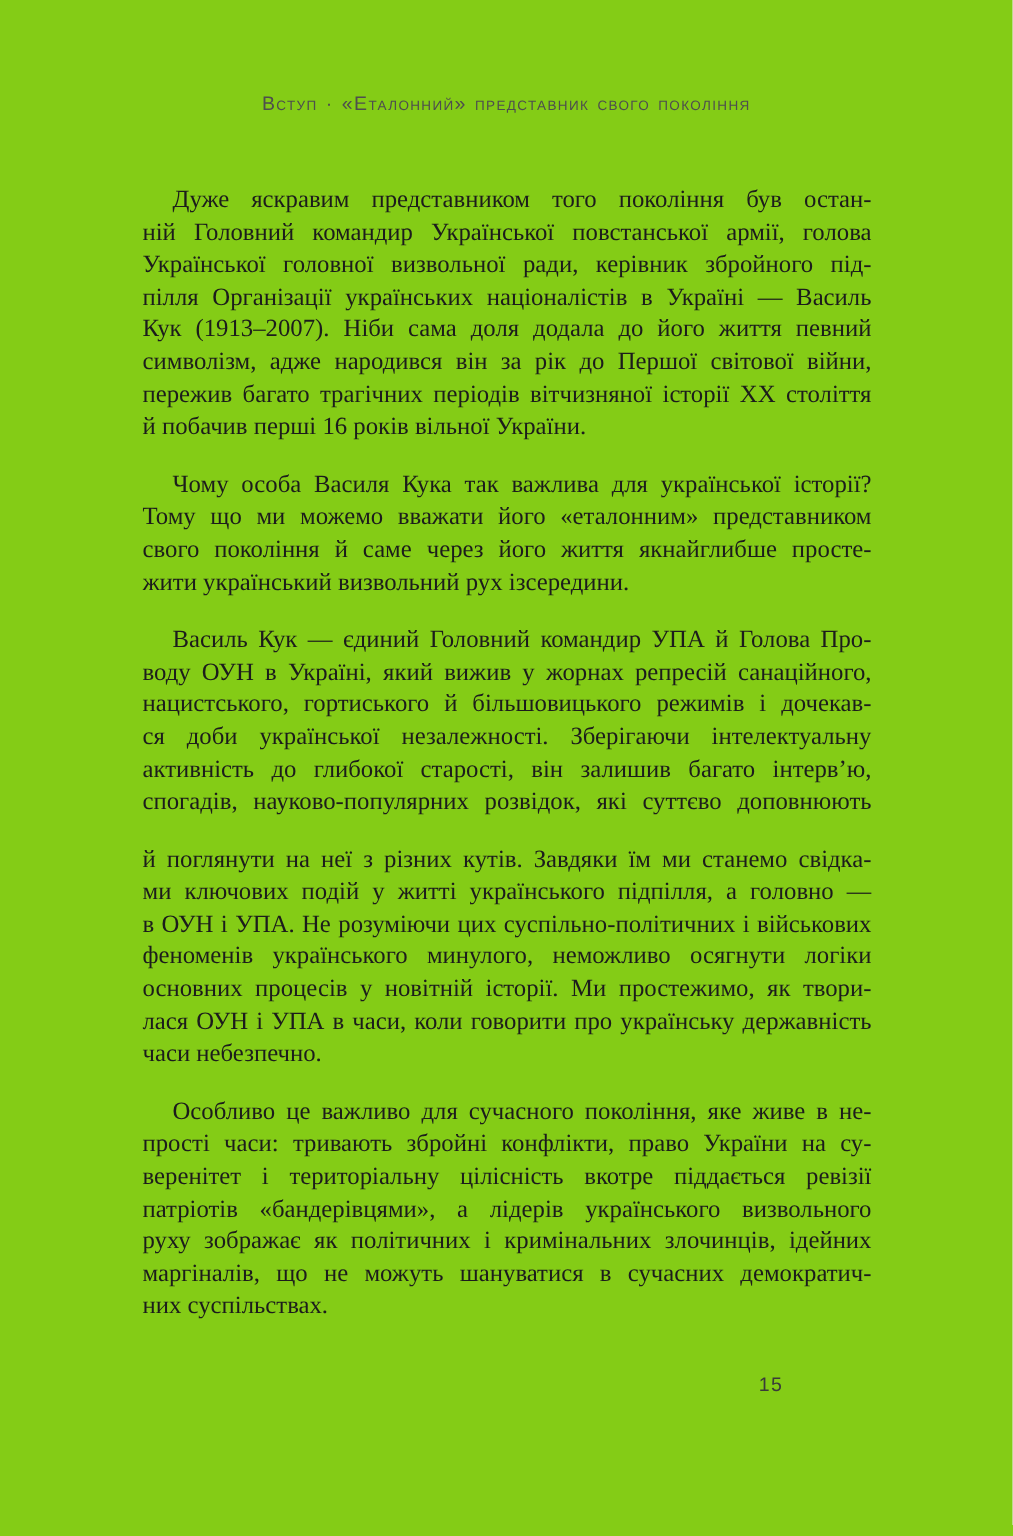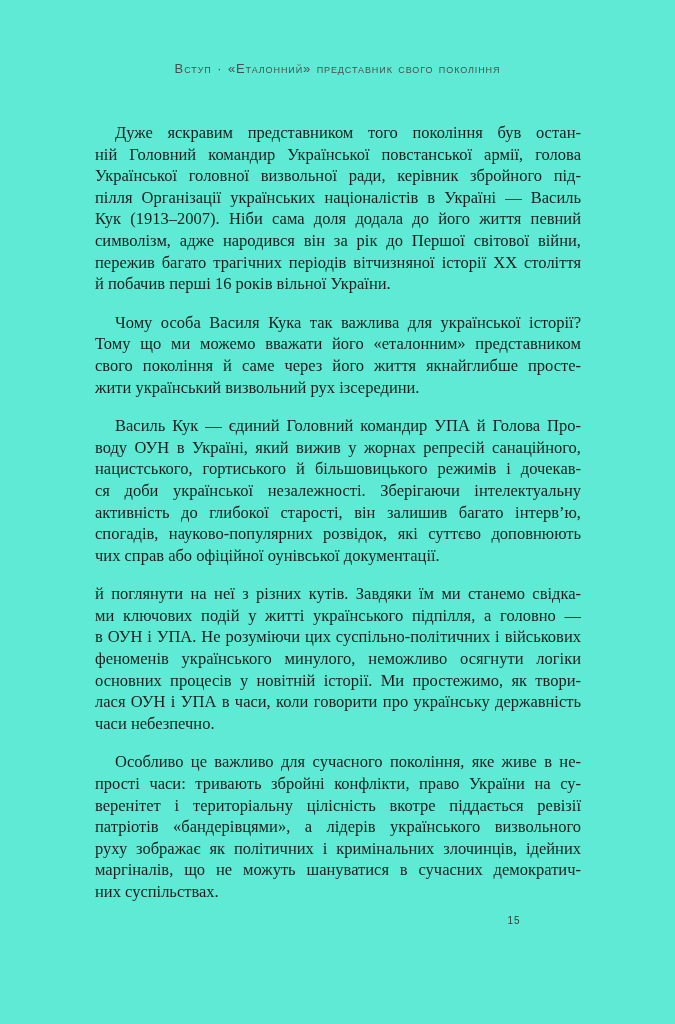--- a/index.html
+++ b/index.html
@@ -5,21 +5,21 @@
   html, body {
     margin: 0;
     padding: 0;
     background: #e9e9e9;
   }
   .page {
     position: relative;
     width: 675px;
     height: 1024px;
     margin: 0 auto;
-    background: #5eead4;
+    background: #84cc16;
     overflow: hidden;
   }
   .running-header {
     position: absolute;
     top: 61px;
     left: 0;
     right: 0;
     text-align: center;
     font-family: "Liberation Sans", "DejaVu Sans", sans-serif;
     font-variant: small-caps;
@@ -48,21 +48,21 @@
   }
   .bl.ind { padding-left: 20px; }
   .bl.pl { text-align-last: left; }
   .folio {
     position: absolute;
     top: 915px;
     left: 496px;
     width: 36px;
     text-align: center;
     font-family: "Liberation Sans", "DejaVu Sans", sans-serif;
-    font-size: 10px;
+    font-size: 13px;
     letter-spacing: 1px;
     color: #3a3a3a;
   }
 </style>
 </head>
 <body>
 
 <div class="page">
   <div class="running-header">Вступ · «Еталонний» представник свого покоління</div>
 
@@ -83,21 +83,20 @@
         <span class="bl">свого покоління й саме через його життя якнайглибше просте-</span>
         <span class="bl pl">жити український визвольний рух ізсередини.</span>
       </p>
       <p class="para">
         <span class="bl ind">Василь Кук — єдиний Головний командир УПА й Голова Про-</span>
         <span class="bl">воду ОУН в Україні, який вижив у жорнах репресій санаційного,</span>
         <span class="bl">нацистського, гортиського й більшовицького режимів і дочекав-</span>
         <span class="bl">ся доби української незалежності. Зберігаючи інтелектуальну</span>
         <span class="bl">активність до глибокої старості, він залишив багато інтерв’ю,</span>
         <span class="bl">спогадів, науково-популярних розвідок, які суттєво доповнюють</span>
-        <span class="bl pl">чих справ або офіційної оунівської документації.</span>
       </p>
       <p class="para">
         <span class="bl">й поглянути на неї з різних кутів. Завдяки їм ми станемо свідка-</span>
         <span class="bl">ми ключових подій у житті українського підпілля, а головно —</span>
         <span class="bl">в ОУН і УПА. Не розуміючи цих суспільно-політичних і військових</span>
         <span class="bl">феноменів українського минулого, неможливо осягнути логіки</span>
         <span class="bl">основних процесів у новітній історії. Ми простежимо, як твори-</span>
         <span class="bl">лася ОУН і УПА в часи, коли говорити про українську державність</span>
         <span class="bl pl">часи небезпечно.</span>
       </p>

